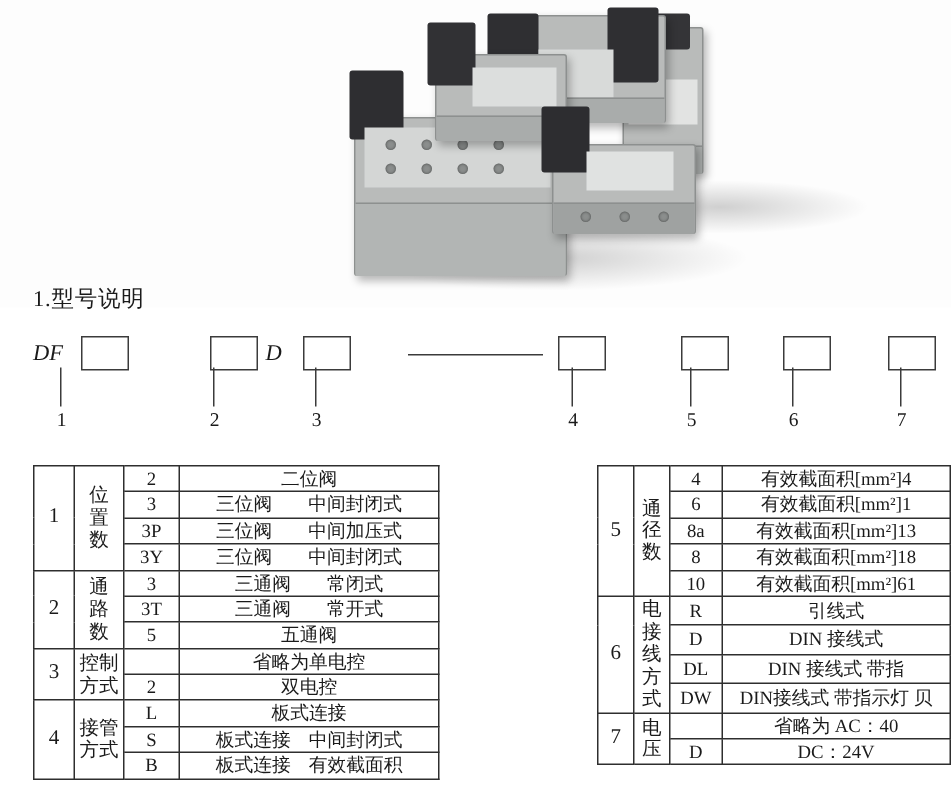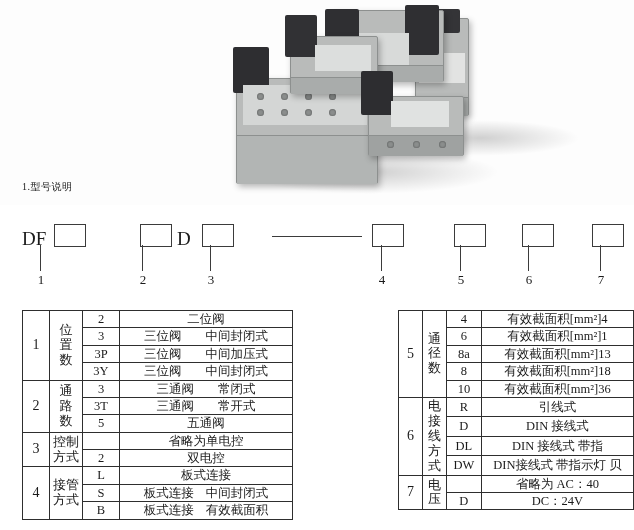--- a/index.html
+++ b/index.html
@@ -58,37 +58,38 @@
   .shadow-blob {
     position: absolute;
     background: radial-gradient(ellipse at center, rgba(0,0,0,0.18) 0%, rgba(0,0,0,0) 70%);
     border-radius: 50%;
   }
 
   
   .section-title {
     position: absolute;
     left: 22px;
-    top: 180px;
-    font-size: 10px;
+    top: 190px;
+    font-size: 15px;
     letter-spacing: 0.5px;
   }
 
   
   .code-row {
     position: absolute;
     left: 22px;
     top: 222px;
     width: 600px;
     height: 30px;
   }
   .code-label {
     position: absolute;
-    font-size: 19px;
+    font-size: 15px;
     top: 6px;
+    font-style: italic;
   }
   .code-box {
     position: absolute;
     width: 30px;
     height: 21px;
     border: 1px solid #3b3b3b;
     background: #fff;
     top: 2px;
   }
   .code-dash {
@@ -358,21 +359,21 @@
     <tr>
       <td class="code">8a</td>
       <td class="desc-left">有效截面积[mm²]13</td>
     </tr>
     <tr>
       <td class="code">8</td>
       <td class="desc-left">有效截面积[mm²]18</td>
     </tr>
     <tr>
       <td class="code">10</td>
-      <td class="desc-left">有效截面积[mm²]36</td>
+      <td class="desc-left">有效截面积[mm²]61</td>
     </tr>
 
     <tr>
       <td class="idx" rowspan="4">6</td>
       <td class="vlabel" rowspan="4">
         <span>电</span>
         <span>接</span>
         <span>线</span>
         <span>方</span>
         <span>式</span>

